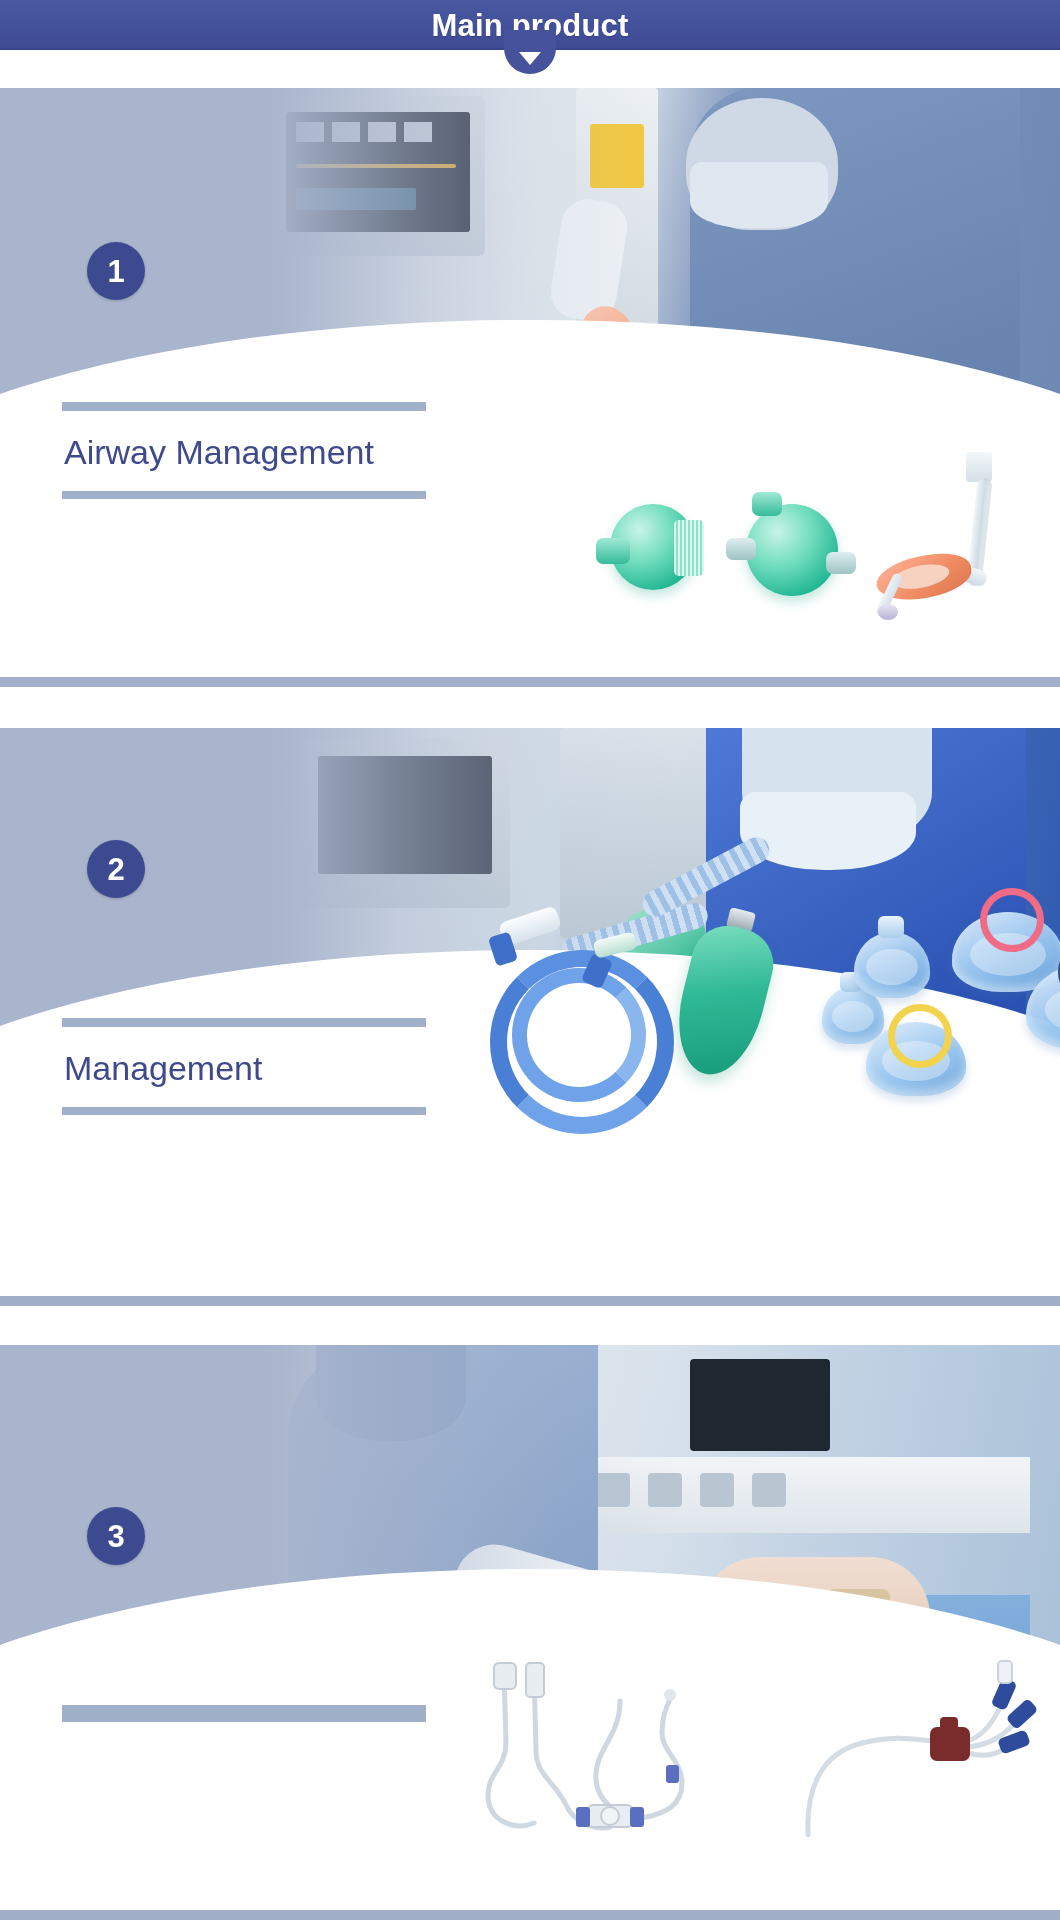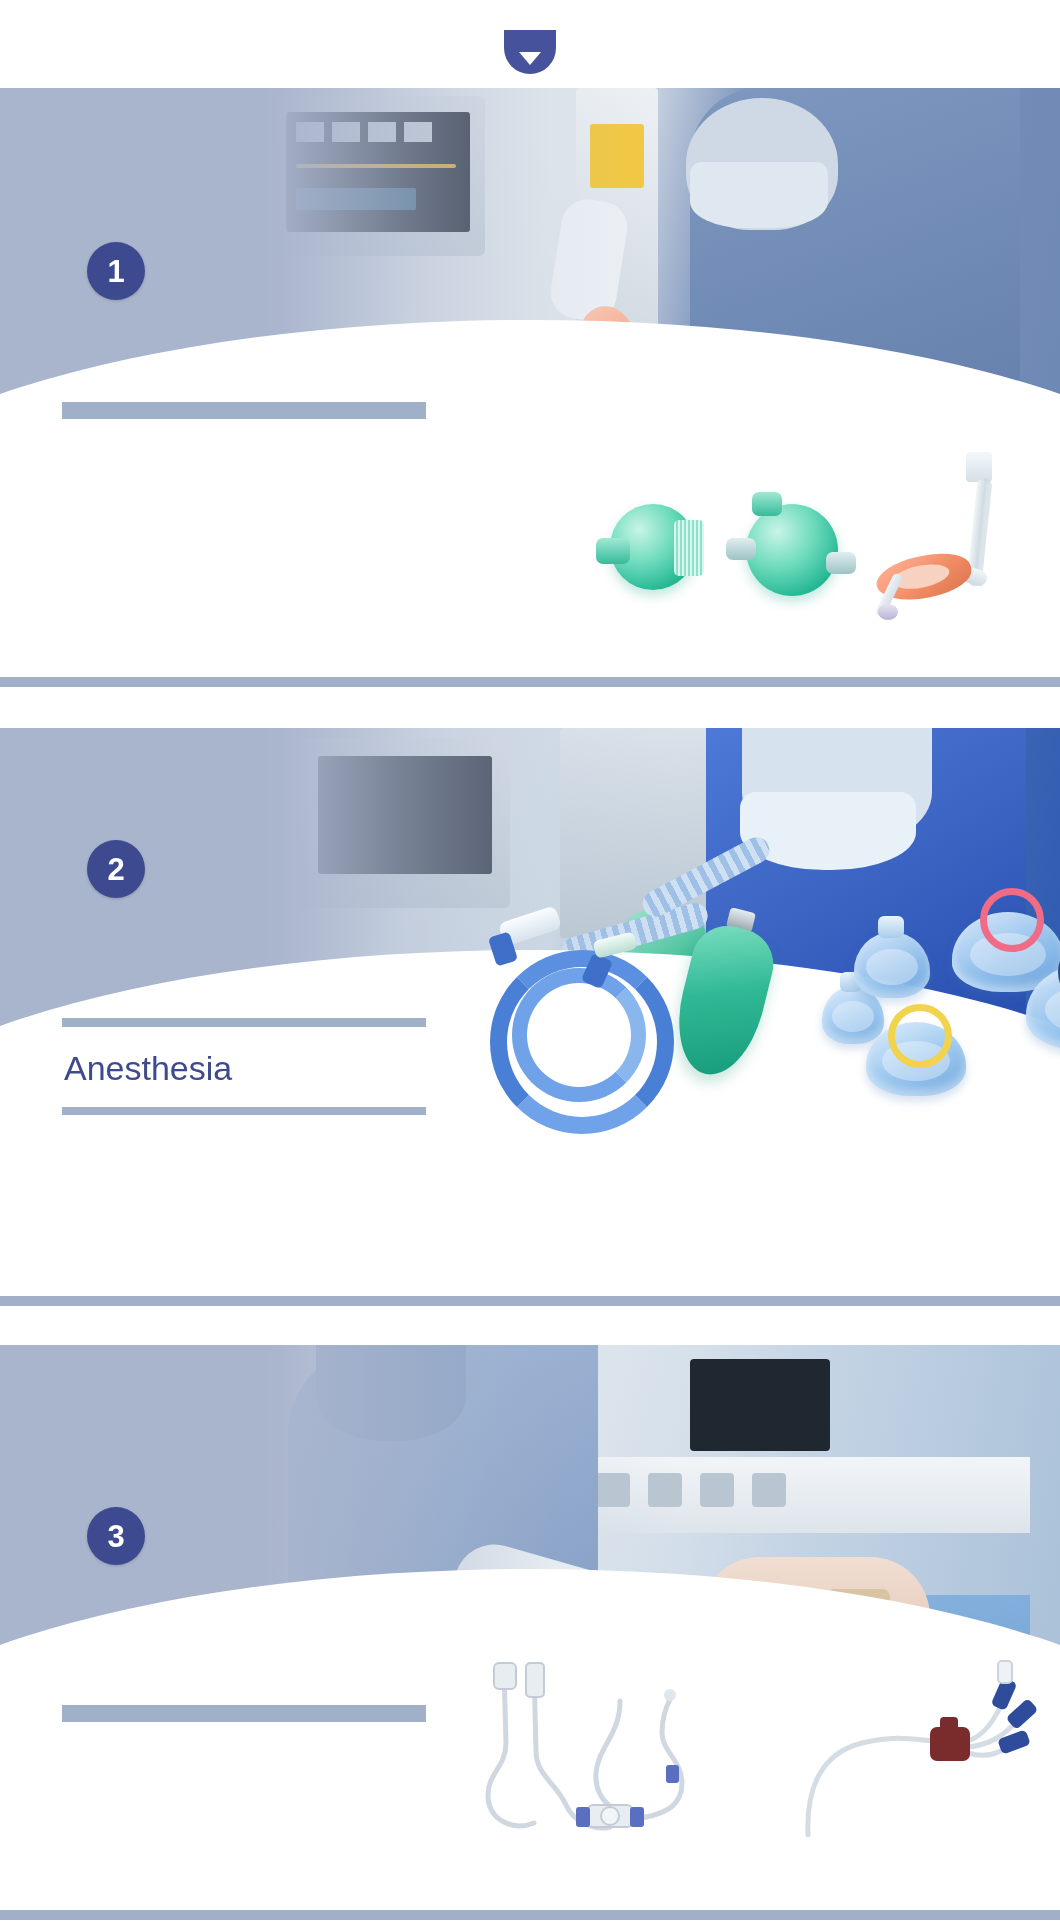--- a/index.html
+++ b/index.html
@@ -178,20 +178,23 @@
   
   .line-svg{position:absolute;}
 
   .photo-blur{filter:blur(0.3px);}
 </style>
 </head>
 <body>
 
 <div class="page">
 
+  <div class="banner">
+    <div class="banner-title">Main product</div>
+  </div>
   <div class="banner-tab">
     <span class="caret"></span>
   </div>
 
   <div class="card" style="top:88px;height:589px;">
 
     <div class="card-media" style="height:430px;">
       <div class="photo photo-blur" style="background:
              linear-gradient(100deg,#c8d2e0 0%,#d9e1ea 22%,#e9eef2 40%,#dfe6ec 55%,#7f96bd 66%,#6d88b4 100%);">
 
@@ -220,20 +223,21 @@
       <div class="panel-left"></div>
       <div class="sweep" style="top:232px;height:230px;"></div>
     </div>
 
     <div class="badge" style="left:87px;top:154px;">
       <span>1</span>
     </div>
 
     <div class="label-block" style="top:314px;">
       <div class="rule"></div>
+      <div class="cat-title">Airway Management</div>
       <div class="rule thin"></div>
     </div>
 
     <div class="products" style="left:600px;top:372px;width:420px;height:160px;">
 
       <div class="prod" style="left:0px;top:40px;width:130px;height:100px;">
         <div class="filter-body" style="left:10px;top:4px;"></div>
         <div class="filter-ring" style="left:74px;top:20px;"></div>
         <div class="filter-nip" style="left:-4px;top:38px;"></div>
       </div>
@@ -280,21 +284,21 @@
       <div class="panel-left"></div>
       <div class="sweep" style="top:222px;height:236px;"></div>
     </div>
 
     <div class="badge" style="left:87px;top:112px;">
       <span>2</span>
     </div>
 
     <div class="label-block" style="top:290px;">
       <div class="rule"></div>
-      <div class="cat-title">Anesthesia</div>
+      <div class="cat-title">Management</div>
       <div class="rule thin"></div>
     </div>
 
     <div class="products" style="left:470px;top:160px;width:590px;height:220px;">
 
       <div class="prod" style="left:12px;top:24px;width:190px;height:190px;">
         <div class="circuit" style="left:8px;top:38px;"></div>
         <div class="circuit2" style="left:30px;top:56px;"></div>
         <div class="circ-wye" style="left:18px;top:2px;transform:rotate(-18deg);"></div>
         <div class="circ-cuff" style="left:10px;top:22px;transform:rotate(-18deg);"></div>

